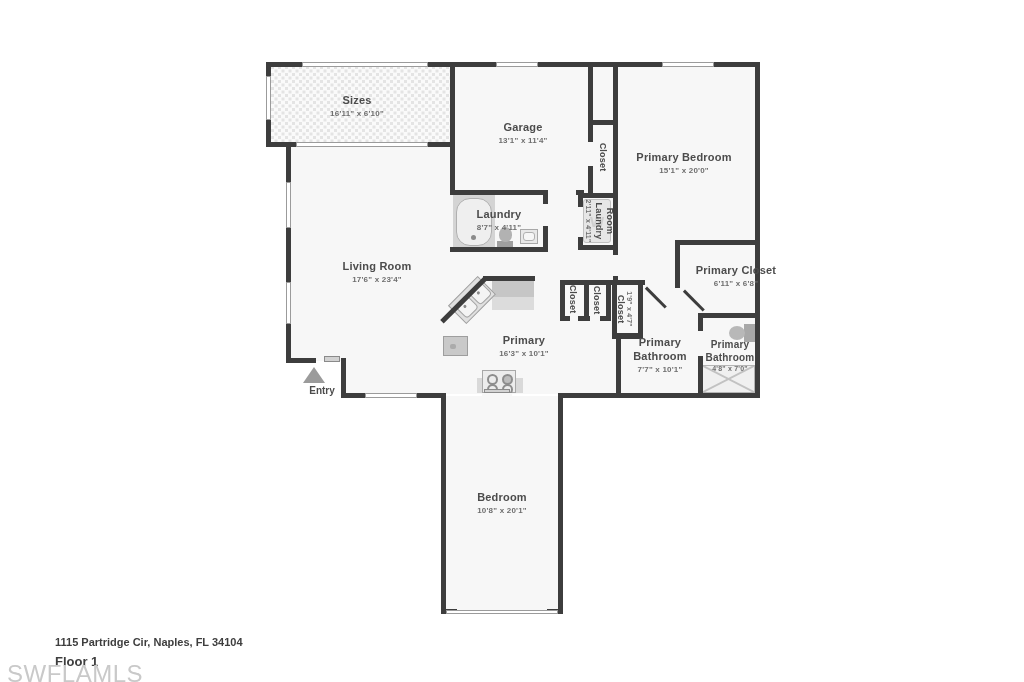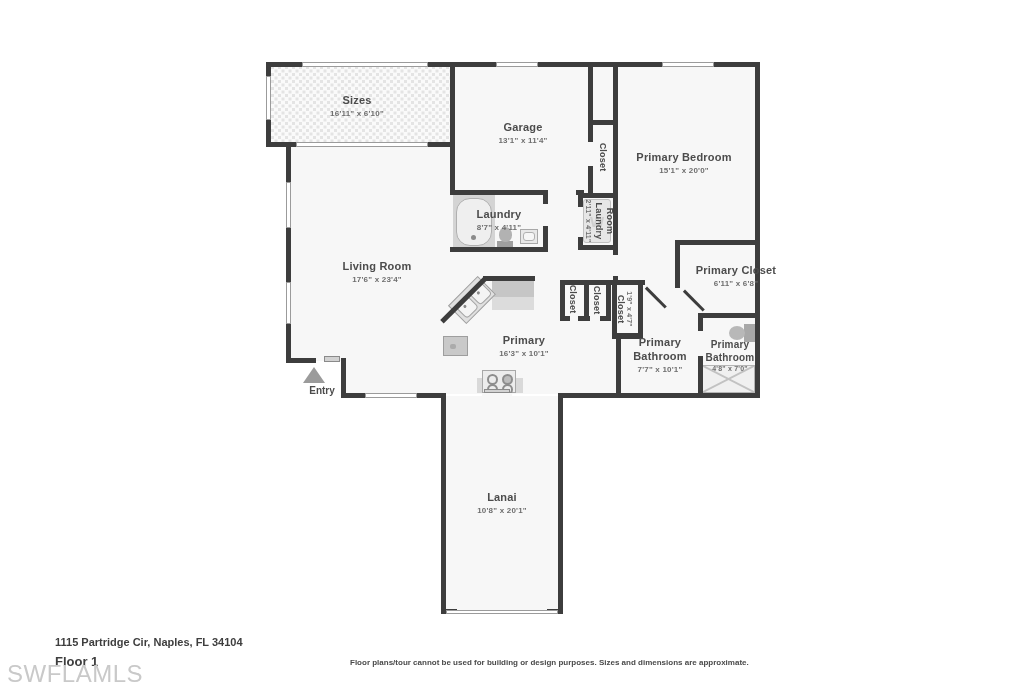--- a/index.html
+++ b/index.html
@@ -199,25 +199,24 @@
   </div>
   <div class="lbl" style="left:660px;top:355px;">
     <div class="nm pb-nm">Primary Bathroom</div>
     <div class="dm">7'7" x 10'1"</div>
   </div>
   <div class="lbl" style="left:730px;top:355px;">
     <div class="nm pb-nm" style="font-size:10px;width:54px;">Primary Bathroom</div>
     <div class="dm" style="font-size:7px;">4'8" x 7'0"</div>
   </div>
   <div class="lbl" style="left:502px;top:503px;">
-    <div class="nm">Lanai</div>
+    <div class="nm">Bedroom</div>
     <div class="dm">10'8" x 20'1"</div>
   </div>
 
   <div class="tri" style="left:303px;top:367px;"></div>
   <div class="entry-lbl" style="left:314px;top:385px;padding-left:16px;">Entry</div>
 
   <div class="addr">1115 Partridge Cir, Naples, FL 34104</div>
   <div class="floor1">Floor 1</div>
   <div class="wm">SWFLAMLS</div>
-  <div class="disc">Floor plans/tour cannot be used for building or design purposes. Sizes and dimensions are approximate.</div>
 
 </div>
 
 </body></html>

